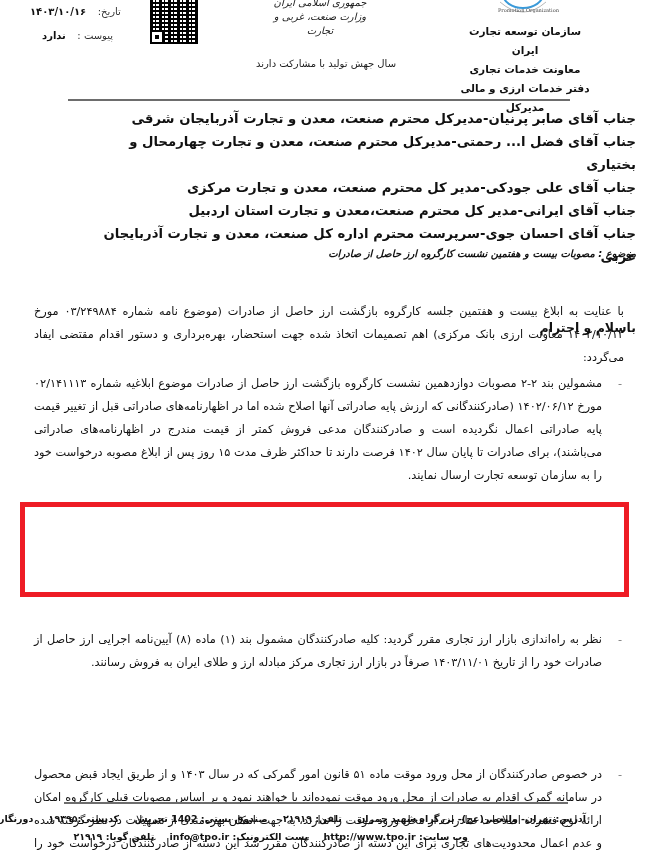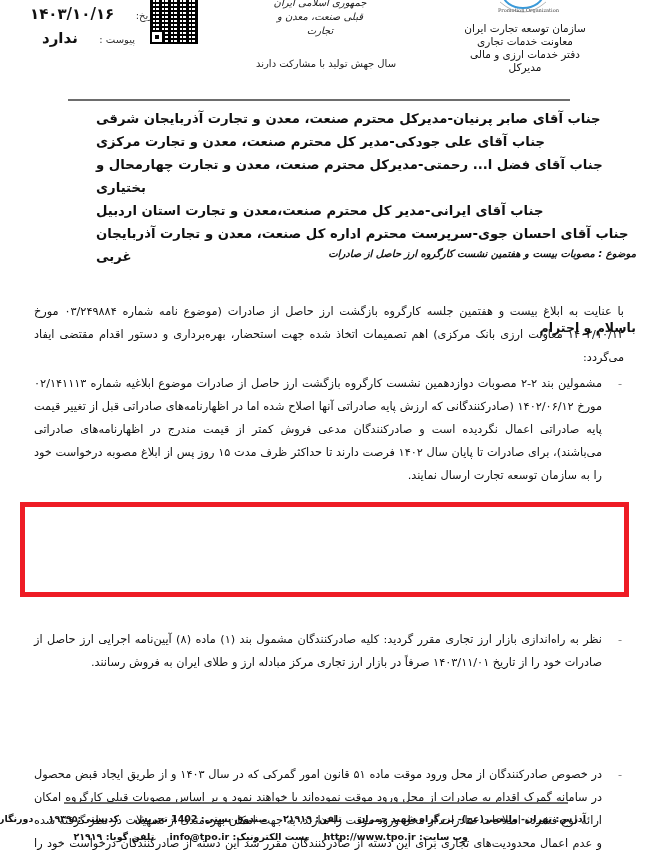--- a/index.html
+++ b/index.html
@@ -1,32 +1,32 @@
 <!DOCTYPE html>
 <html><head>
 <meta charset="utf-8">
 <style>
   html, body { margin:0; padding:0; background:#ffffff; }
   body { width:652px; height:859px; position:relative; overflow:hidden; color:#111; font-family:"DejaVu Sans", sans-serif; }
   .abs { position:absolute; }
-  .rtl { direction:rtl; text-align:left; }
+  .rtl { direction:rtl; text-align:right; }
 
   
   .meta-row { font-size:11px; white-space:nowrap; direction:rtl; }
   .meta-label { color:#333; font-size:10px; }
-  .meta-value { font-weight:bold; font-size:15px; margin-right:18px; }
+  .meta-value { font-weight:bold; font-size:10px; margin-right:8px; }
   .qr { width:48px; height:44px; background:
       repeating-linear-gradient(90deg,#000 0 3px,#fff 3px 5px,#000 5px 6px,#fff 6px 9px),
       repeating-linear-gradient(0deg,#000 0 2px,#fff 2px 4px);
       background-blend-mode:multiply; }
   .qr-corner { position:absolute; width:10px; height:10px; border:2px solid #000; background:#fff; }
   .qr-corner::after { content:""; position:absolute; left:3px; top:3px; width:4px; height:4px; background:#000; }
   .ministry { font-family:"DejaVu Serif", serif; font-style:italic; font-size:10px; text-align:center; color:#222; line-height:14px; }
   .slogan { font-size:10px; color:#222; white-space:nowrap; }
-  .org-block { width:130px; text-align:center; font-size:10.5px; font-weight:normal; line-height:13px; }
+  .org-block { width:130px; text-align:center; font-size:10.5px; font-weight:bold; line-height:19px; }
 
   .hr { height:2px; background:#6d6d6d; }
 
   .recipients { width:540px; font-size:13.2px; font-weight:bold; line-height:23px; }
   .subject { font-size:10px; font-weight:bold; white-space:nowrap;font-style:italic; }
   .greeting { font-size:12.5px; font-weight:bold; white-space:nowrap;margin-top:44px; }
 
   .para { font-family:"DejaVu Sans", sans-serif; font-size:11.3px; line-height:23px; text-align:justify; text-align-last:right; direction:rtl; }
   .bullet { position:relative; padding-right:22px; }
   .dash { position:absolute; right:2px; top:0; color:#777; }
@@ -48,21 +48,21 @@
   <span class="meta-value">ندارد</span>
 </div>
 
 <div class="abs" style="left:150px; top:0; width:48px; height:44px;">
   <div class="qr"></div>
   <div class="qr-corner" style="left:0; bottom:0;"></div>
 </div>
 
 <div class="abs ministry" style="left:265px; top:-4px; width:110px;">
   <div>جمهوری اسلامی ایران</div>
-  <div>قبلی صنعت، معدن و تجارت</div>
+  <div>وزارت صنعت، غربی و تجارت</div>
 </div>
 
 <div class="abs slogan" style="left:256px; top:58px; direction:rtl;">سال جهش تولید با مشارکت دارند</div>
 
 <div class="abs" style="left:488px; top:-8px; width:70px; height:24px;">
   <svg width="70" height="24" viewBox="0 0 70 24">
     <ellipse cx="35" cy="2" rx="20" ry="14" fill="none" stroke="#3b9ad9" stroke-width="2"></ellipse>
     <path d="M25 0 Q35 12 45 0" fill="none" stroke="#f1c40f" stroke-width="2"></path>
     <path d="M12 10 Q35 30 58 10" fill="none" stroke="#888" stroke-width="0.6"></path>
   </svg>
@@ -73,22 +73,22 @@
   <div>سازمان توسعه تجارت ایران</div>
   <div>معاونت خدمات تجاری</div>
   <div>دفتر خدمات ارزی و مالی</div>
   <div>مدیرکل</div>
 </div>
 
 <div class="abs hr" style="left:68px; top:99px; width:502px;"></div>
 
 <div class="abs recipients rtl" style="right:16px; top:107px;">
   <div>جناب آقای صابر پرنیان-مدیرکل محترم صنعت، معدن و تجارت آذربایجان شرقی</div>
+  <div>جناب آقای فضل ا... رحمتی-مدیرکل محترم صنعت، معدن و تجارت چهارمحال و بختیاری</div>
   <div>جناب آقای علی جودکی-مدیر کل محترم صنعت، معدن و تجارت مرکزی</div>
-  <div>جناب آقای فضل ا... رحمتی-مدیرکل محترم صنعت، معدن و تجارت چهارمحال و بختیاری</div>
   <div>جناب آقای ایرانی-مدیر کل محترم صنعت،معدن و تجارت استان اردبیل</div>
   <div>جناب آقای احسان جوی-سرپرست محترم اداره کل صنعت، معدن و تجارت آذربایجان غربی</div>
 </div>
 
 <div class="abs subject rtl" style="right:16px; top:248px;">موضوع : مصوبات بیست و هفتمین نشست کارگروه ارز حاصل از صادرات</div>
 <div class="abs greeting rtl" style="right:16px; top:276px;">باسلام و احترام</div>
 
 <div class="abs para" style="left:34px; width:590px; top:300px;">با عنایت به ابلاغ بیست و هفتمین جلسه کارگروه بازگشت ارز حاصل از صادرات (موضوع نامه شماره ۰۳/۲۴۹۸۸۴ مورخ ۱۴۰۳/۱۰/۱۳ معاونت ارزی بانک مرکزی) اهم تصمیمات اتخاذ شده جهت استحضار، بهره‌برداری و دستور اقدام مقتضی ایفاد می‌گردد:</div>
 
 <div class="abs para bullet" style="left:34px; width:568px; top:372px;">

